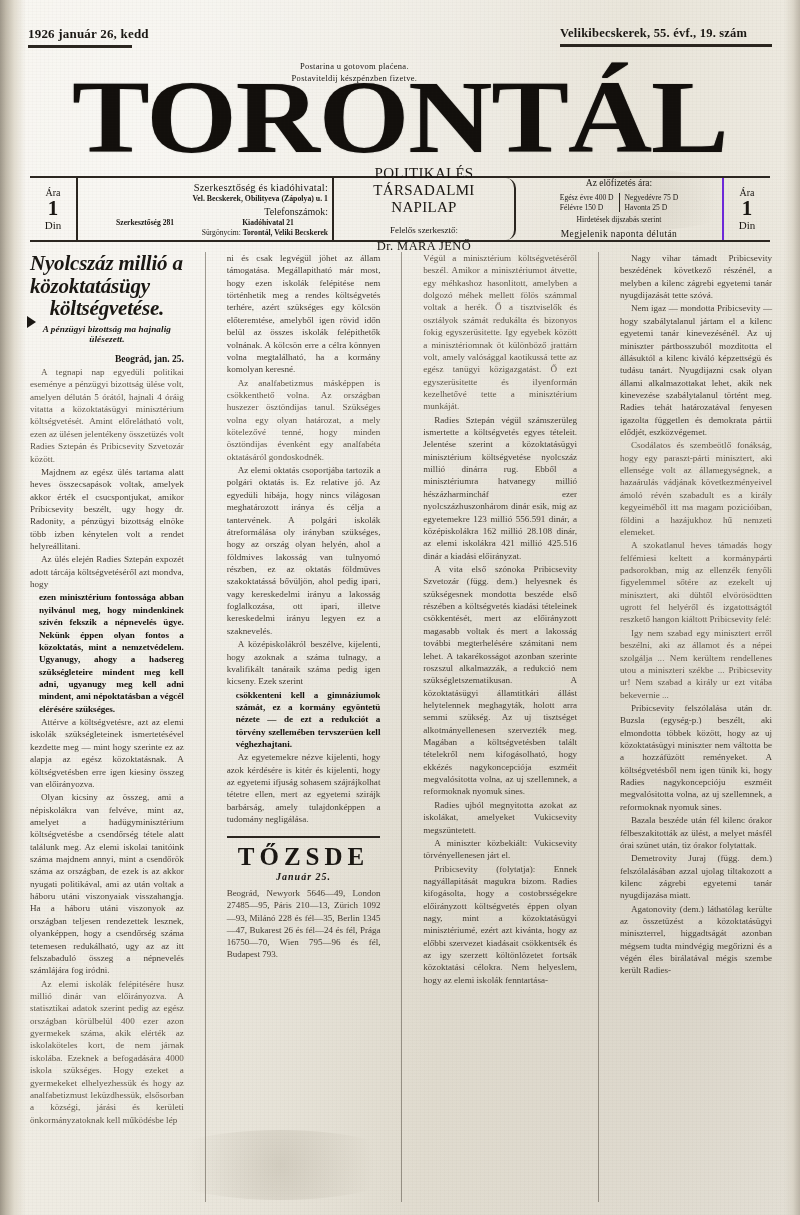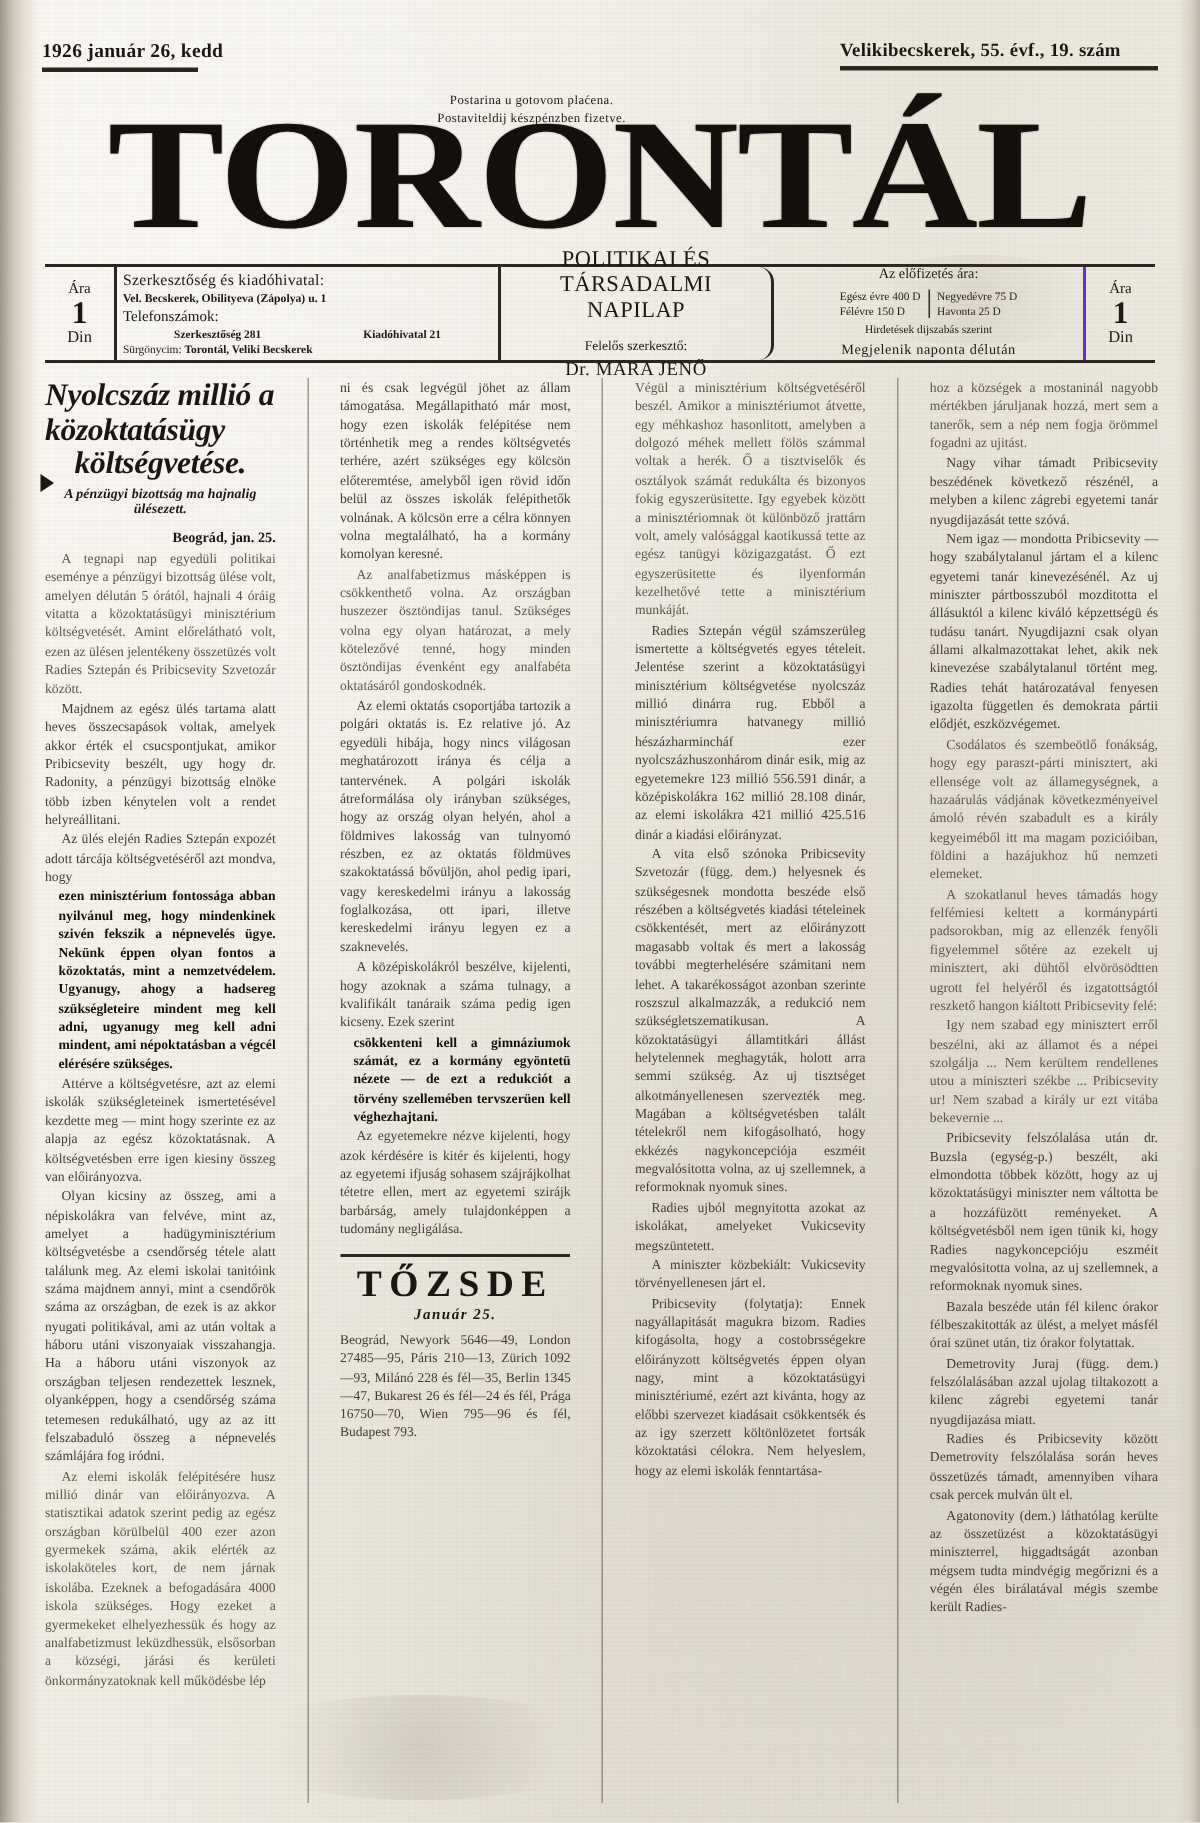--- a/index.html
+++ b/index.html
@@ -65,21 +65,21 @@
   }
   .mast .cell{display:flex;flex-direction:column;justify-content:center;}
   .price{
     width:46px;text-align:center;border-right:2px solid #2b2620;
     justify-content:space-between;padding:3px 0 3px;
   }
   .price .lbl{font-size:10px;}
   .price .num{font-size:21px;font-weight:bold;line-height:1;}
   .price .cur{font-size:11px;}
   .office{
-    width:246px;border-right:2px solid #2b2620;text-align:left;
+    width:246px;border-right:2px solid #2b2620;text-align:right;
     padding:3px 4px;line-height:1.25;
   }
   .office .t1{font-size:10.5px;letter-spacing:.2px;}
   .office .t2{font-size:7.8px;font-weight:bold;}
   .office .t3{font-size:10px;margin-top:2px;}
   .office .t4{font-size:7.6px;font-weight:bold;display:flex;justify-content:space-around;}
   .office .t5{font-size:7.6px;}
   .office .t5 b{font-weight:bold;}
   .center{
     flex:1;border-right:2px solid #2b2620;text-align:center;padding:2px 6px;border-radius:10px;
@@ -292,30 +292,28 @@
       <p class="ni fade2">Végül a minisztérium költségvetéséről beszél. Amikor a minisztériumot átvette, egy méhkashoz hasonlitott, amelyben a dolgozó méhek mellett fölös számmal voltak a herék. Ő a tisztviselők és osztályok számát redukálta és bizonyos fokig egyszerüsitette. Igy egyebek között a minisztériomnak öt különböző jrattárn volt, amely valósággal kaotikussá tette az egész tanügyi közigazgatást. Ő ezt egyszerüsitette és ilyenformán kezelhetővé tette a minisztérium munkáját.</p>
       <p class="fade1">Radies Sztepán végül számszerüleg ismertette a költségvetés egyes tételeit. Jelentése szerint a közoktatásügyi minisztérium költségvetése nyolcszáz millió dinárra rug. Ebből a minisztériumra hatvanegy millió hészázharmincháf ezer nyolcszázhuszonhárom dinár esik, mig az egyetemekre 123 millió 556.591 dinár, a középiskolákra 162 millió 28.108 dinár, az elemi iskolákra 421 millió 425.516 dinár a kiadási előirányzat.</p>
       <p class="fade1">A vita első szónoka Pribicsevity Szvetozár (függ. dem.) helyesnek és szükségesnek mondotta beszéde első részében a költségvetés kiadási tételeinek csökkentését, mert az előirányzott magasabb voltak és mert a lakosság további megterhelésére számitani nem lehet. A takarékosságot azonban szerinte roszszul alkalmazzák, a redukció nem szükségletszematikusan. A közoktatásügyi államtitkári állást helytelennek meghagyták, holott arra semmi szükség. Az uj tisztséget alkotmányellenesen szervezték meg. Magában a költségvetésben talált tételekről nem kifogásolható, hogy ekkézés nagykoncepciója eszméit megvalósitotta volna, az uj szellemnek, a reformoknak nyomuk sines.</p>
       <p class="fade1">Radies ujból megnyitotta azokat az iskolákat, amelyeket Vukicsevity megszüntetett.</p>
       <p class="fade1">A miniszter közbekiált: Vukicsevity törvényellenesen járt el.</p>
       <p class="fade1">Pribicsevity (folytatja): Ennek nagyállapitását magukra bizom. Radies kifogásolta, hogy a costobrsségekre előirányzott költségvetés éppen olyan nagy, mint a közoktatásügyi minisztériumé, ezért azt kivánta, hogy az előbbi szervezet kiadásait csökkentsék és az igy szerzett költönlözetet fortsák közoktatási célokra. Nem helyeslem, hogy az elemi iskolák fenntartása-</p>
     </div>
     <div class="vrule"></div>
 
     <div class="col c4">
-      <p class="ni fade2">hoz a községek a mostaninál nagyobb mértékben járuljanak hozzá, mert sem a tanerők, sem a nép nem fogja örömmel fogadni az ujitást.</p>
       <p class="fade1">Nagy vihar támadt Pribicsevity beszédének következő részénél, a melyben a kilenc zágrebi egyetemi tanár nyugdijazását tette szóvá.</p>
       <p class="fade1">Nem igaz — mondotta Pribicsevity — hogy szabálytalanul jártam el a kilenc egyetemi tanár kinevezésénél. Az uj miniszter pártbosszuból mozditotta el állásuktól a kilenc kiváló képzettségü és tudásu tanárt. Nyugdijazni csak olyan állami alkalmazottakat lehet, akik nek kinevezése szabálytalanul történt meg. Radies tehát határozatával fenyesen igazolta független és demokrata pártii elődjét, eszközvégemet.</p>
       <p class="fade2">Csodálatos és szembeötlő fonákság, hogy egy paraszt-párti minisztert, aki ellensége volt az államegységnek, a hazaárulás vádjának következményeivel ámoló révén szabadult es a király kegyeiméből itt ma magam pozicióiban, földini a hazájukhoz hű nemzeti elemeket.</p>
       <p class="fade2">A szokatlanul heves támadás hogy felfémiesi keltett a kormánypárti padsorokban, mig az ellenzék fenyőli figyelemmel sőtére az ezekelt uj minisztert, aki dühtől elvörösödtten ugrott fel helyéről és izgatottságtól reszkető hangon kiáltott Pribicsevity felé:</p>
       <p class="fade2">Igy nem szabad egy minisztert erről beszélni, aki az államot és a népei szolgálja ... Nem kerültem rendellenes utou a miniszteri székbe ... Pribicsevity ur! Nem szabad a király ur ezt vitába bekevernie ...</p>
       <p class="fade1">Pribicsevity felszólalása után dr. Buzsla (egység-p.) beszélt, aki elmondotta többek között, hogy az uj közoktatásügyi miniszter nem váltotta be a hozzáfüzött reményeket. A költségvetésből nem igen tünik ki, hogy Radies nagykoncepcióju eszméit megvalósitotta volna, az uj szellemnek, a reformoknak nyomuk sines.</p>
       <p class="fade1">Bazala beszéde után fél kilenc órakor félbeszakitották az ülést, a melyet másfél órai szünet után, tiz órakor folytattak.</p>
       <p class="fade1">Demetrovity Juraj (függ. dem.) felszólalásában azzal ujolag tiltakozott a kilenc zágrebi egyetemi tanár nyugdijazása miatt.</p>
-      <p class="fade1">Radies és Pribicsevity között Demetrovity felszólalása során heves összetüzés támadt, amennyiben vihara csak percek mulván ült el.</p>
       <p class="fade1">Agatonovity (dem.) láthatólag kerülte az összetüzést a közoktatásügyi miniszterrel, higgadtságát azonban mégsem tudta mindvégig megőrizni és a végén éles birálatával mégis szembe került Radies-</p>
     </div>
   </div>
 
   <div class="bottomblank"></div>
 
   <div class="smudge" style="left:150px;top:1130px;width:260px;height:70px;"></div>
   <div class="smudge" style="left:560px;top:170px;width:180px;height:60px;opacity:.6"></div>
 </div>
 

